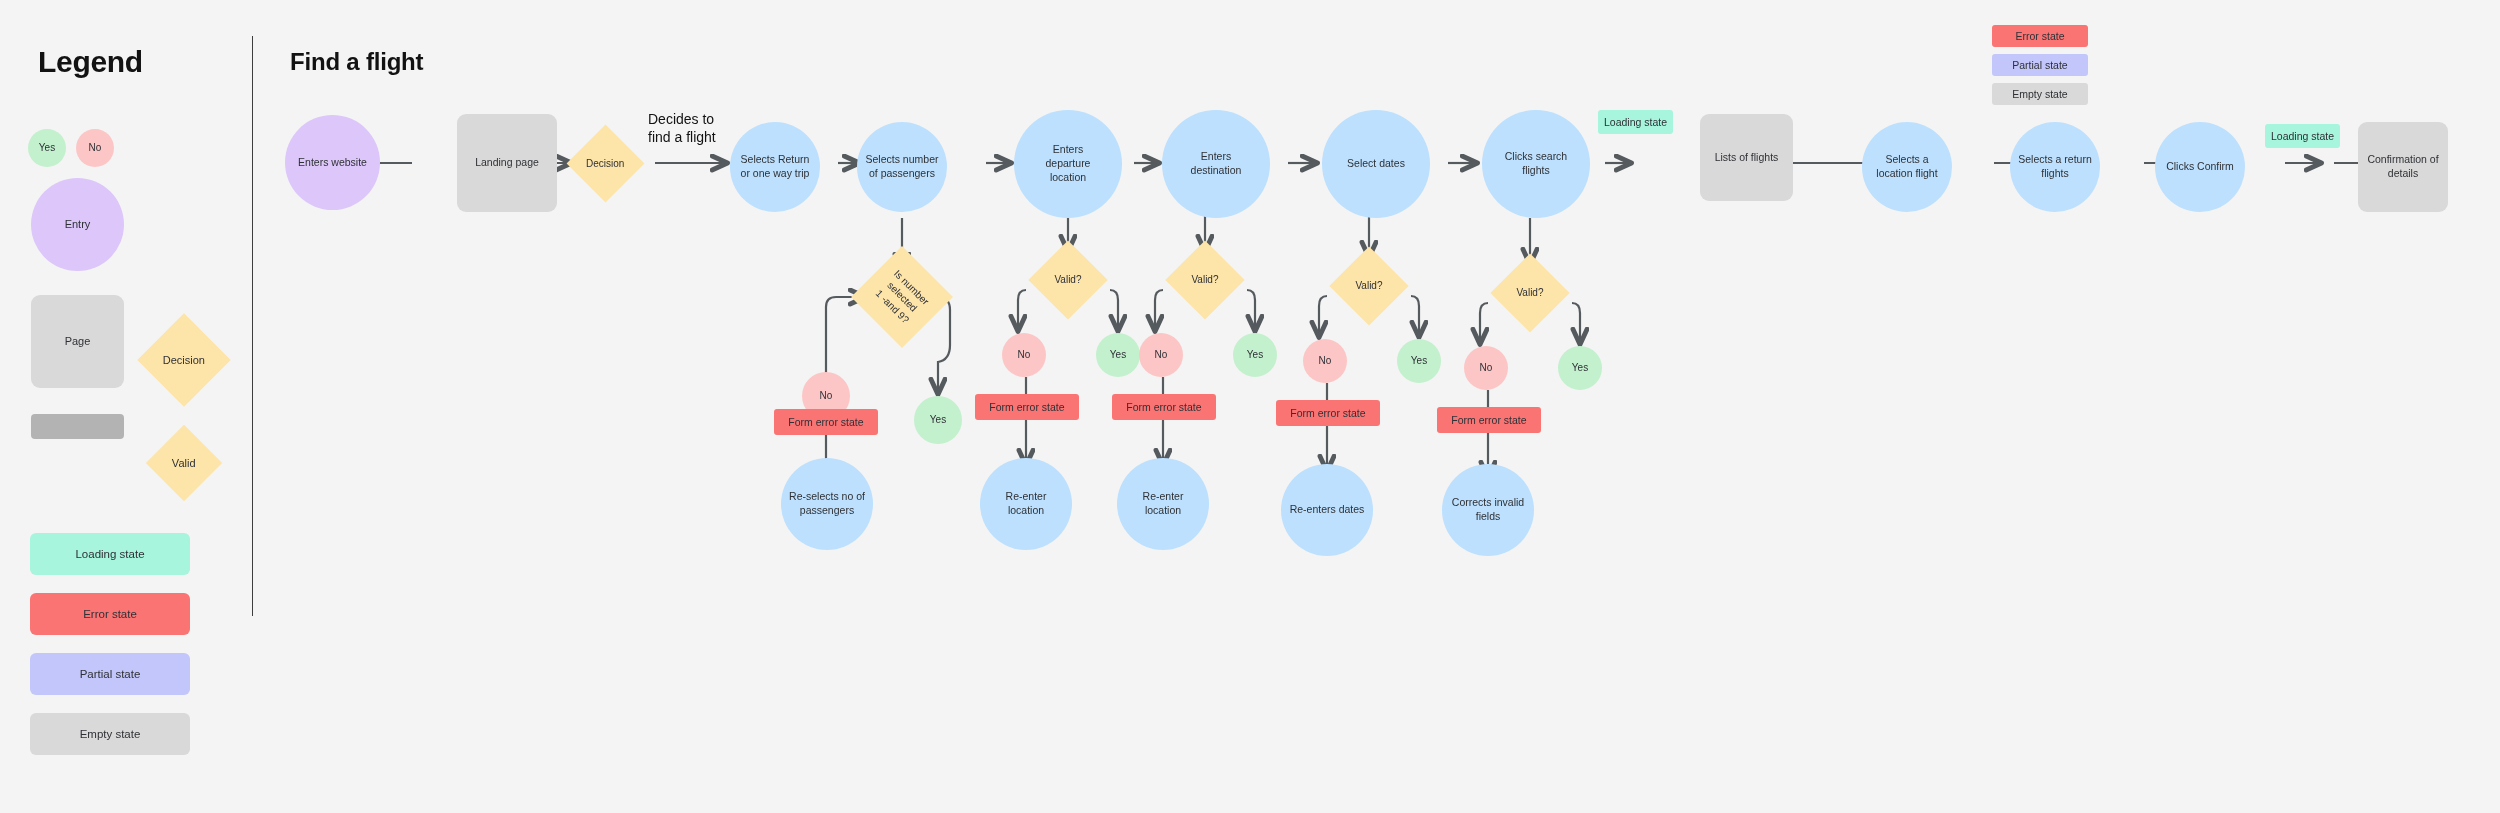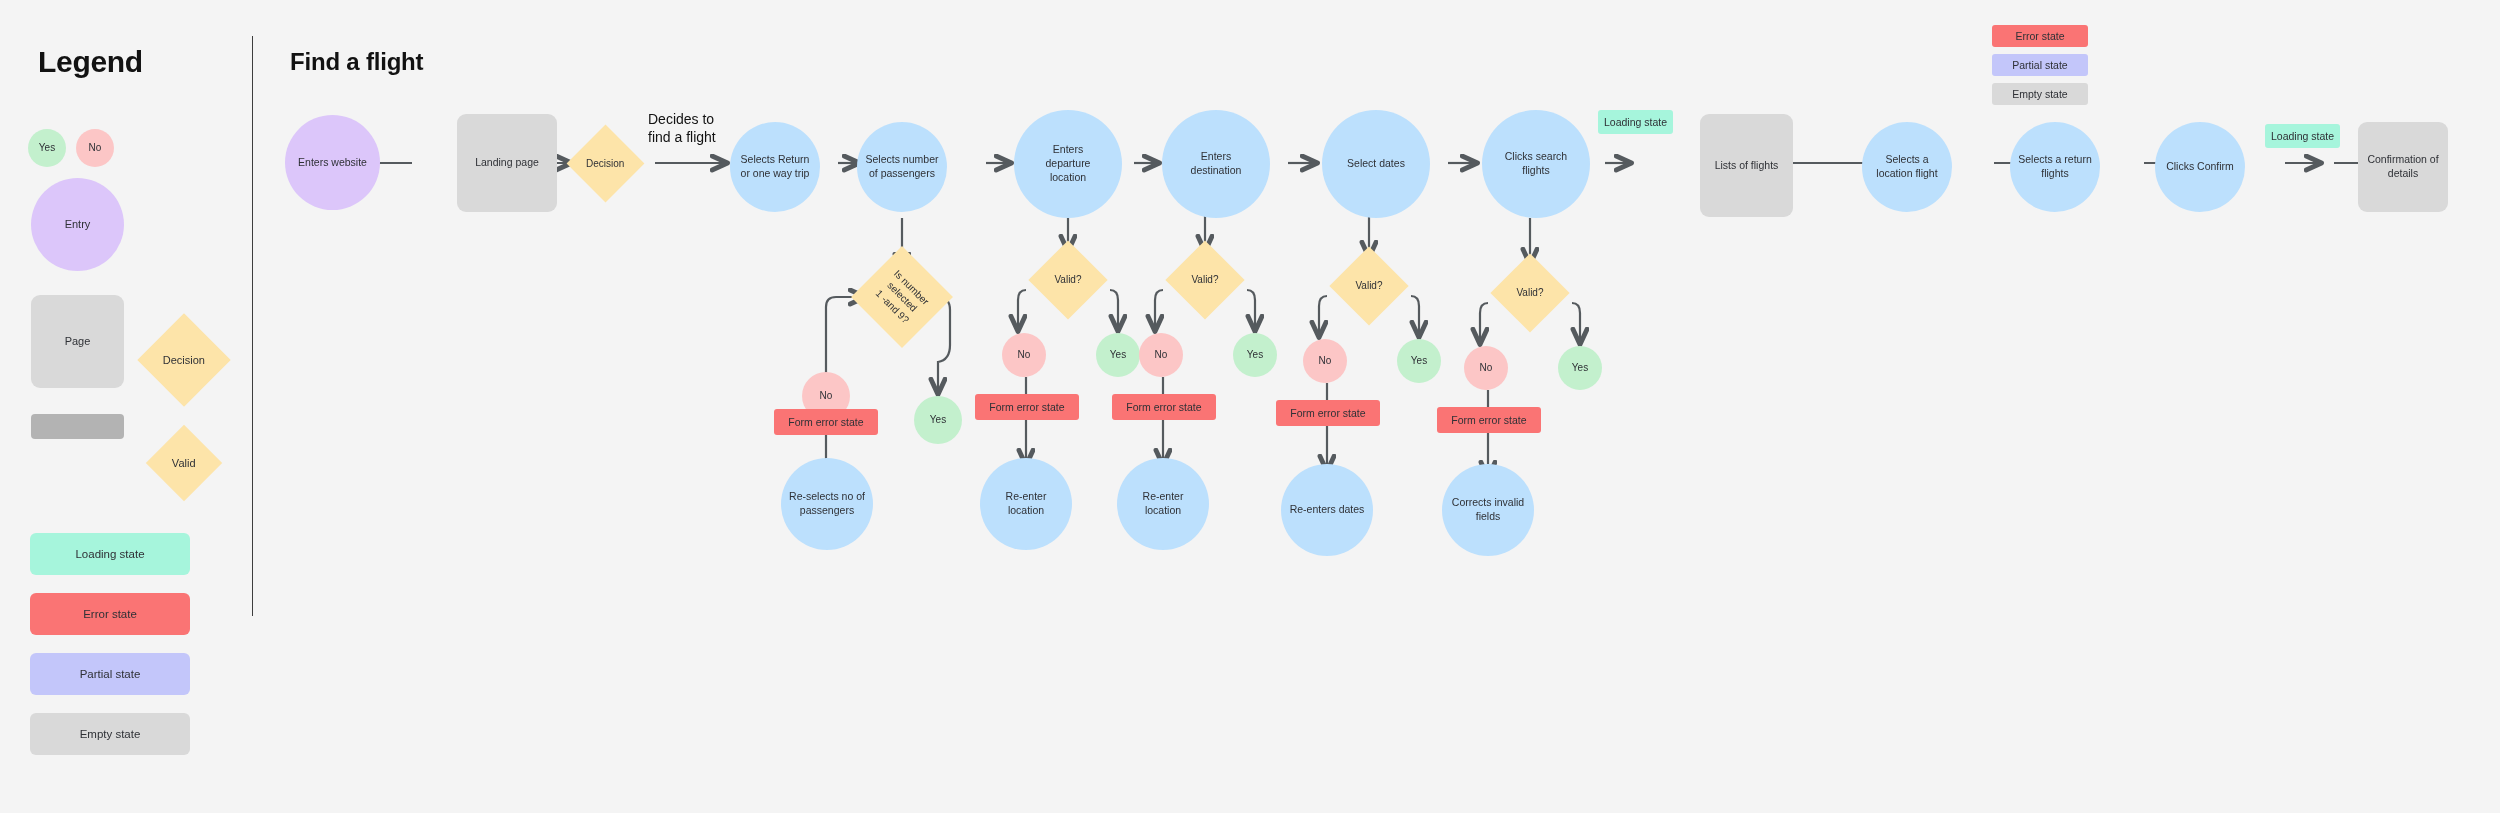--- a/index.html
+++ b/index.html
@@ -251,21 +251,21 @@
     <div>
       <div>Clicks search</div>
       <div>flights</div>
     </div>
   </div>
 
   <div class="chip c-loading" style="left:1598px; top:110px; width:75px; height:24px;">
     <span>Loading state</span>
   </div>
 
-  <div class="node page c-page n-t105" style="left:1700px; top:114px; width:93px; height:103px;">
+  <div class="node page c-page n-t105" style="left:1700px; top:114px; width:93px; height:87px;">
     <span>Lists of flights</span>
   </div>
 
   <div class="node circle c-action n-t105" style="left:1862px; top:122px; width:90px; height:90px;">
     <div>
       <div>Selects a</div>
       <div>location flight</div>
     </div>
   </div>
 

